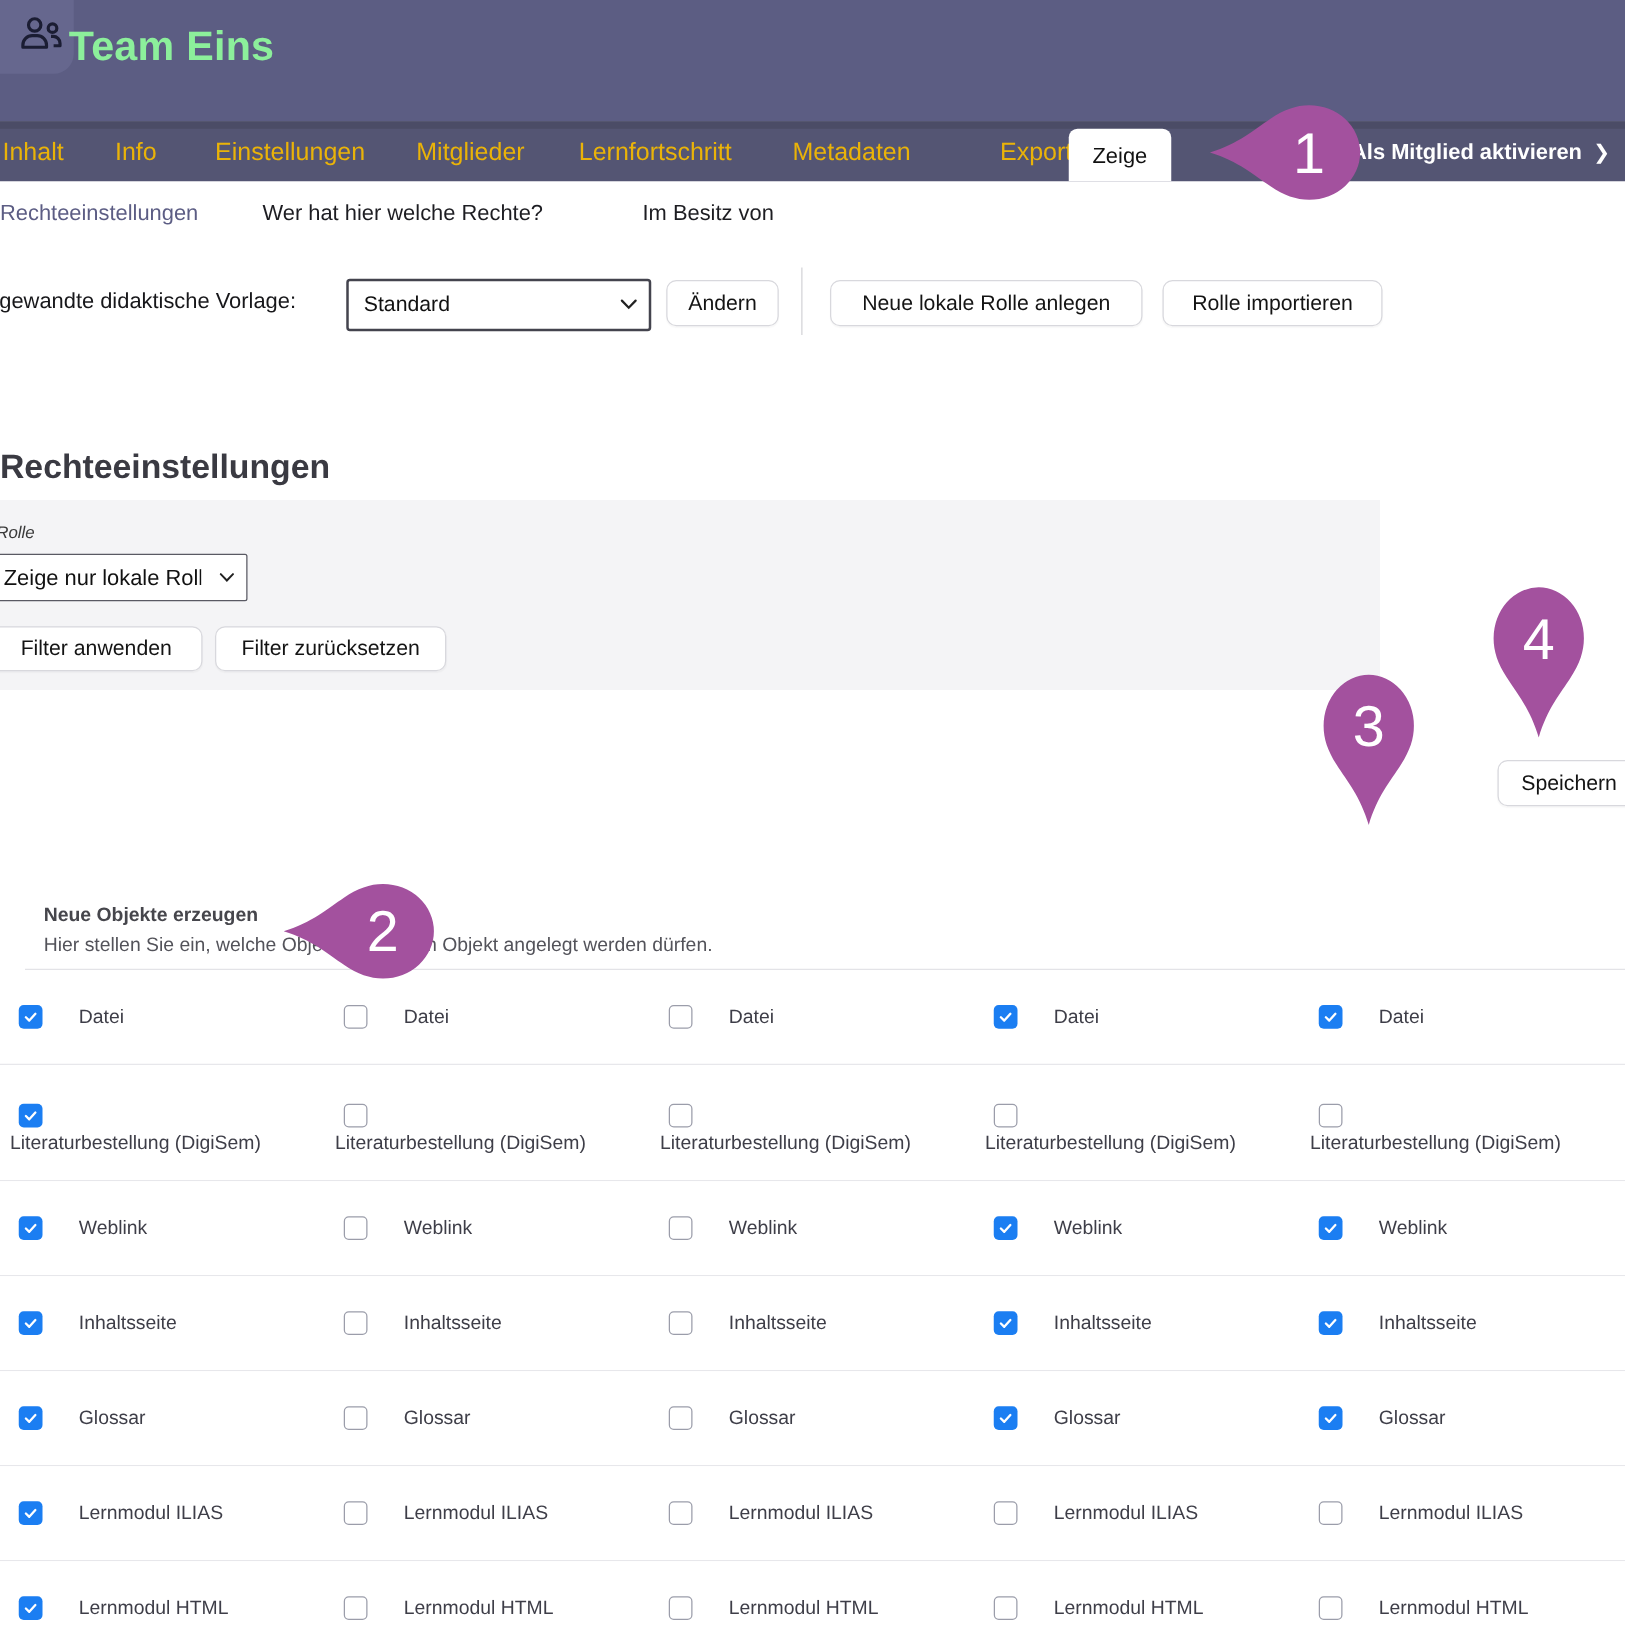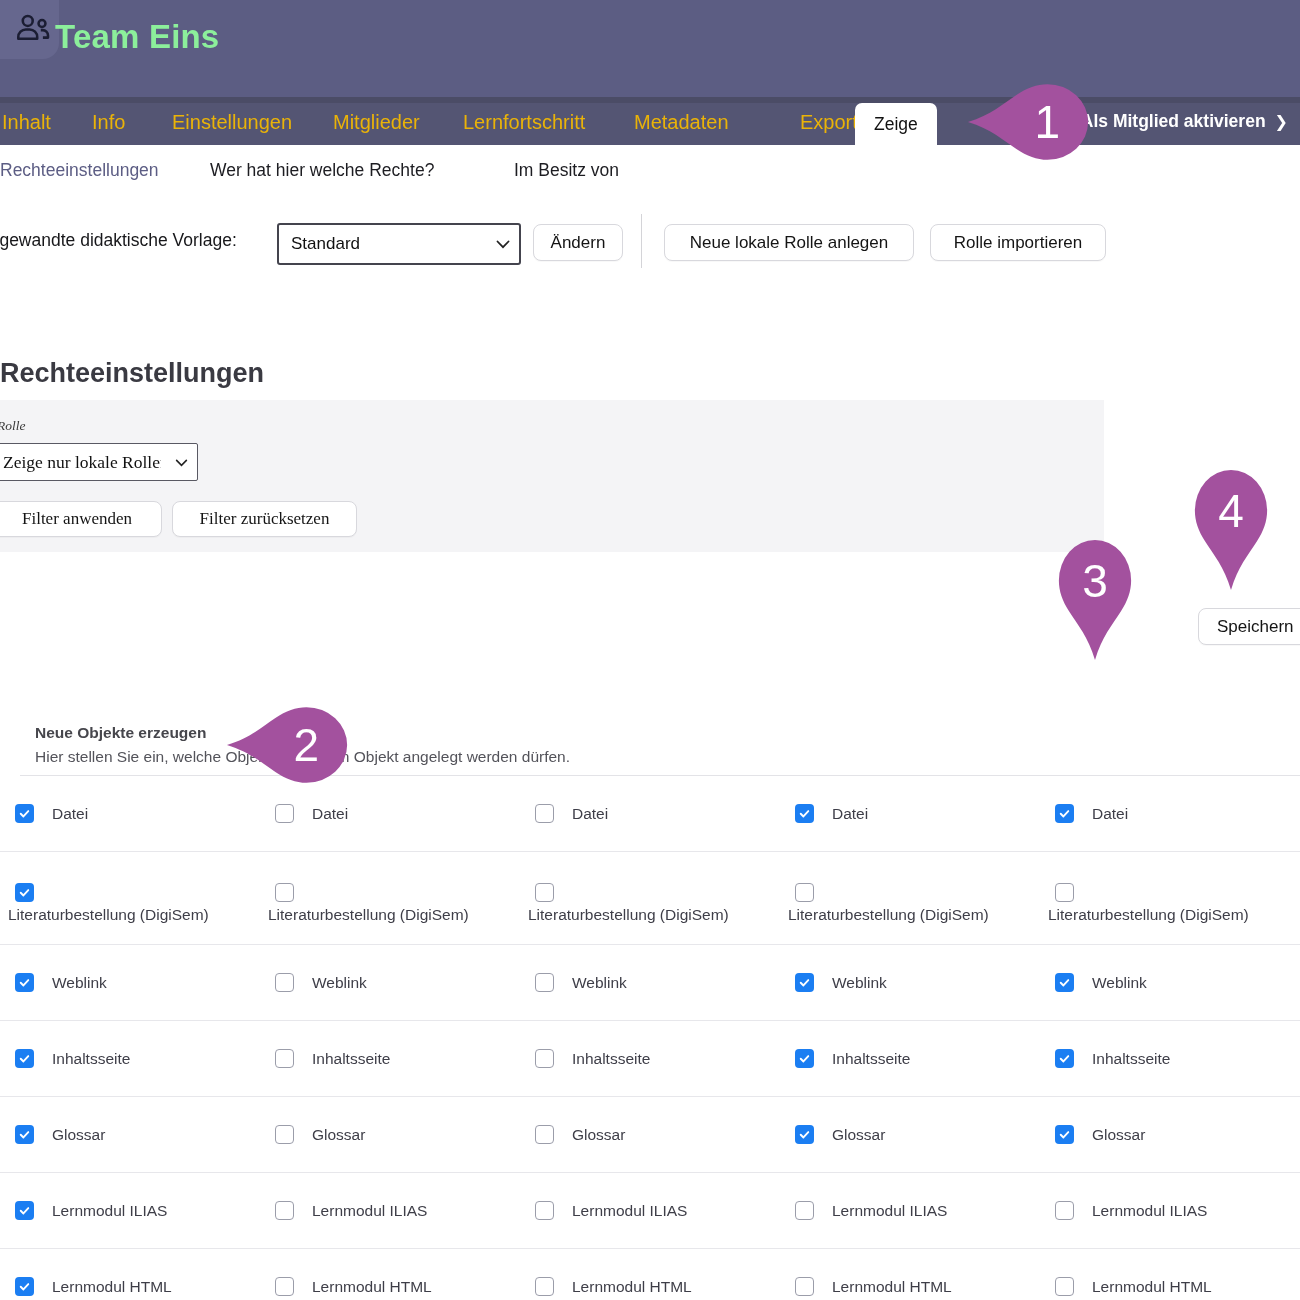--- a/index.html
+++ b/index.html
@@ -32,38 +32,38 @@
   .select-box .sel-chev{margin-left:auto;margin-right:9px;flex:none;}
   #tpl-select{left:277px;top:223px;width:240px;height:38px;}
   .btn{position:absolute;background:#fff;border:1px solid #d8d8dd;border-radius:8px;font-size:17px;color:#141414;display:flex;align-items:center;justify-content:center;white-space:nowrap;cursor:pointer;box-shadow:0 1px 1px rgba(0,0,0,.03);font-family:inherit;}
   #btn-aendern{left:533px;top:224px;width:90px;height:37px;}
   .v-divider{position:absolute;left:641px;top:214px;width:1px;height:54px;background:#d4d4d8;}
   #btn-new-role{left:664px;top:224px;width:250px;height:37px;}
   #btn-import-role{left:930px;top:224px;width:176px;height:37px;}
   
   .page-h2{position:absolute;left:0;top:358px;font-size:27px;font-weight:700;color:#3a3a42;}
   
-  .filter-panel{position:absolute;left:0;top:400px;width:1104px;height:152px;background:#f4f4f6;font-family:Liberation Serif, serif;}
+  .filter-panel{position:absolute;left:0;top:400px;width:1104px;height:152px;background:#f4f4f6;}
   .filter-role-label{position:absolute;left:-3px;top:18px;font-style:italic;font-size:13.5px;color:#3a3a3a;}
   #role-select{left:-10px;top:43px;width:206px;height:36px;border:1px solid #595963;border-radius:2px;}
   #role-select .sel-text{font-size:17.5px;width:158px;}
   #btn-filter-apply{left:-8px;top:101px;width:170px;height:36px;}
   #btn-filter-reset{left:172px;top:101px;width:185px;height:36px;}
   
   #btn-save{left:1198px;top:608px;width:130px;height:37px;justify-content:flex-start;padding-left:18px;}
   
   .perm-header{position:absolute;left:0;top:652px;width:1300px;height:46px;background:#f2f2f4;}
   .perm-col-h{position:absolute;top:13px;font-size:16.5px;color:#141418;white-space:nowrap;}
   .perm-section{position:absolute;left:0;top:698px;width:1300px;height:78px;border-bottom:1px solid #e3e3e7;box-sizing:border-box;background:#fff;margin-left:20px;}
   .perm-section-title{position:absolute;left:15px;top:26px;font-size:15.5px;font-weight:700;color:#46464c;}
   .perm-section-desc{position:absolute;left:15px;top:50px;font-size:15.5px;color:#53535a;}
   #perm-rows{position:absolute;left:0;top:776px;width:1300px;}
   .perm-row{position:relative;width:1300px;border-bottom:1px solid #e7e7eb;box-sizing:border-box;background:#fff;}
   .perm-cell{position:absolute;top:0;height:100%;}
-  .perm-cell.inline{display:flex;align-items:center;gap:18px;}
+  .perm-cell.inline{display:flex;align-items:center;gap:29px;}
   .cb{width:19px;height:19px;border-radius:4px;box-sizing:border-box;flex:none;cursor:pointer;}
   .cb.checked{background:#1b7ef2;display:flex;align-items:center;justify-content:center;}
   .cb.unchecked{background:#fff;border:1.5px solid #9b9daa;}
   .perm-label{font-size:15.5px;color:#3e3e48;white-space:nowrap;}
   .perm-cell.stacked .cb{position:absolute;left:0;top:31px;}
   .perm-cell.stacked .perm-label{position:absolute;left:-7px;top:54px;}
   
   .marker{position:absolute;z-index:50;pointer-events:none;}
   .marker svg.pin{display:block;width:100%;height:100%;}
   .marker .num{position:absolute;color:#fff;font-size:46px;font-weight:400;transform:translate(-50%,-50%);line-height:1;}

